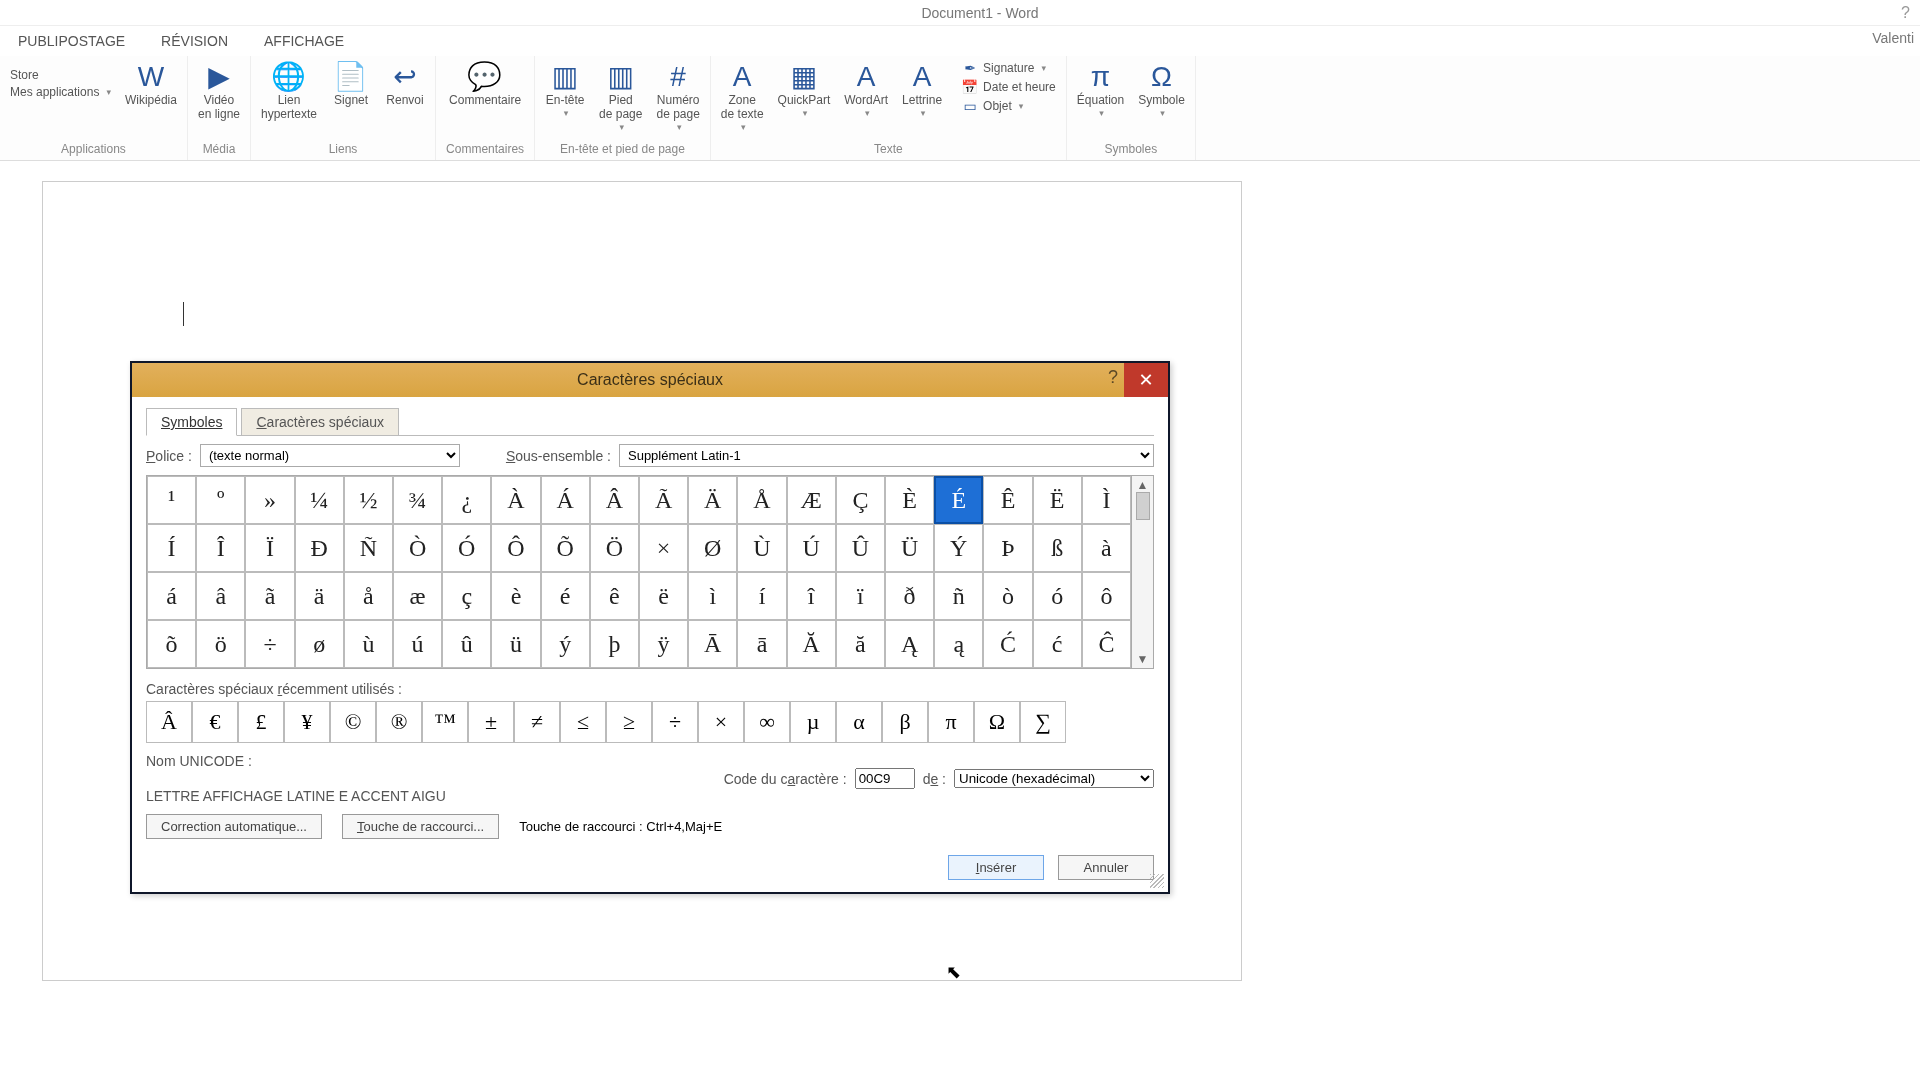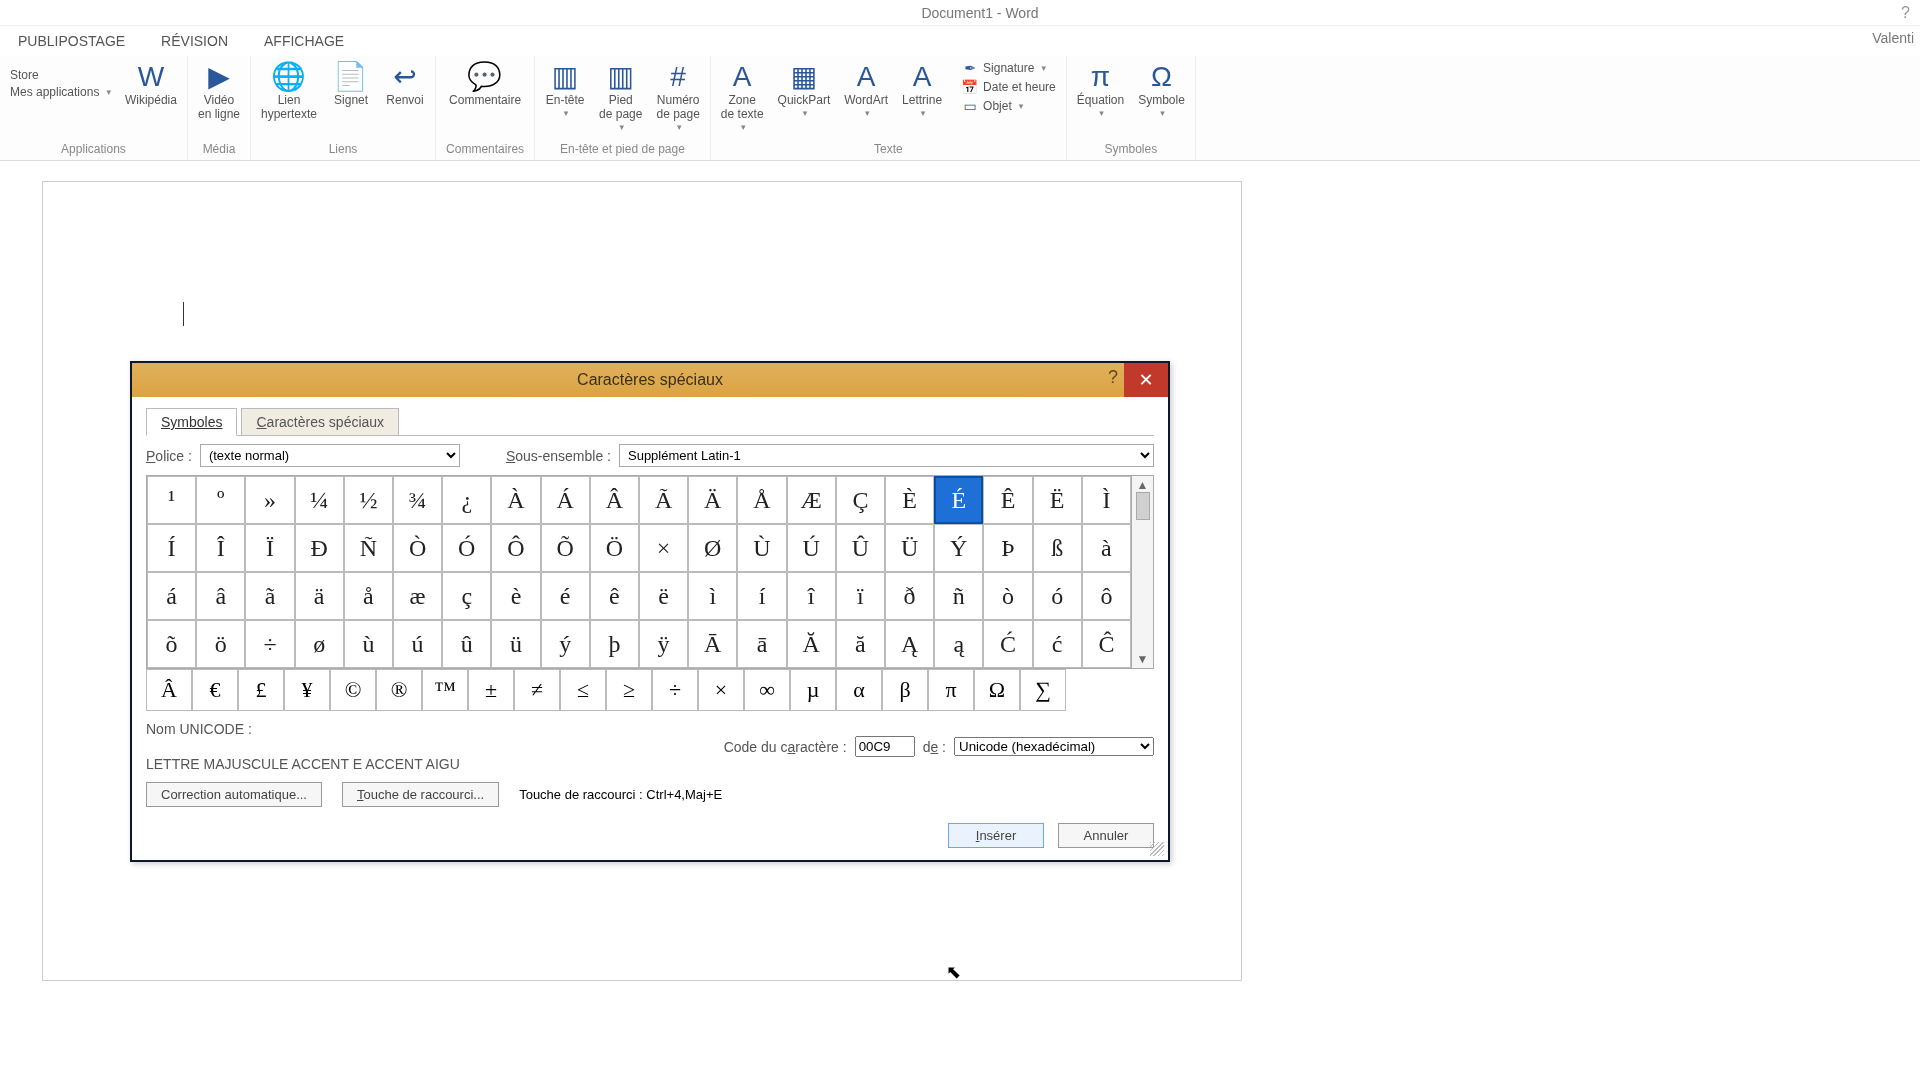--- a/index.html
+++ b/index.html
@@ -579,20 +579,23 @@
             <div class="char-cell">Ĉ</div>
           </div>
         <div class="grid-scroll">
           <span class="scroll-arrow">▲</span>
           <div class="scroll-thumb"></div>
           <div style="flex:1"></div>
           <span class="scroll-arrow">▼</span>
         </div>
       </div>
 
+      <div class="section-label">
+        <span>Caractères spéciaux </span><span class="underline-mnemonic">r</span><span>écemment utilisés :</span>
+      </div>
       <div class="recent-row" id="recent-row">
           <div class="recent-cell">Â</div>
           <div class="recent-cell">€</div>
           <div class="recent-cell">£</div>
           <div class="recent-cell">¥</div>
           <div class="recent-cell">©</div>
           <div class="recent-cell">®</div>
           <div class="recent-cell">™</div>
           <div class="recent-cell">±</div>
           <div class="recent-cell">≠</div>
@@ -605,21 +608,21 @@
           <div class="recent-cell">α</div>
           <div class="recent-cell">β</div>
           <div class="recent-cell">π</div>
           <div class="recent-cell">Ω</div>
           <div class="recent-cell">∑</div>
         </div>
 
       <div class="unicode-row">
         <div class="unicode-left">
           <span>Nom UNICODE :</span>
-          <span>LETTRE MAJUSCULE ACCENT E ACCENT AIGU</span>
+          <span>LETTRE AFFICHAGE LATINE E ACCENT AIGU</span>
         </div>
         <div class="unicode-right">
           <label><span>Code du c</span><span class="underline-mnemonic">a</span><span>ractère :</span></label>
           <input type="text" style="width: 60px;" value="00C9">
           <label><span>d</span><span class="underline-mnemonic">e</span><span> :</span></label>
           <select style="width:200px">
             <option>Unicode (hexadécimal)</option>
           </select>
         </div>
       </div>

